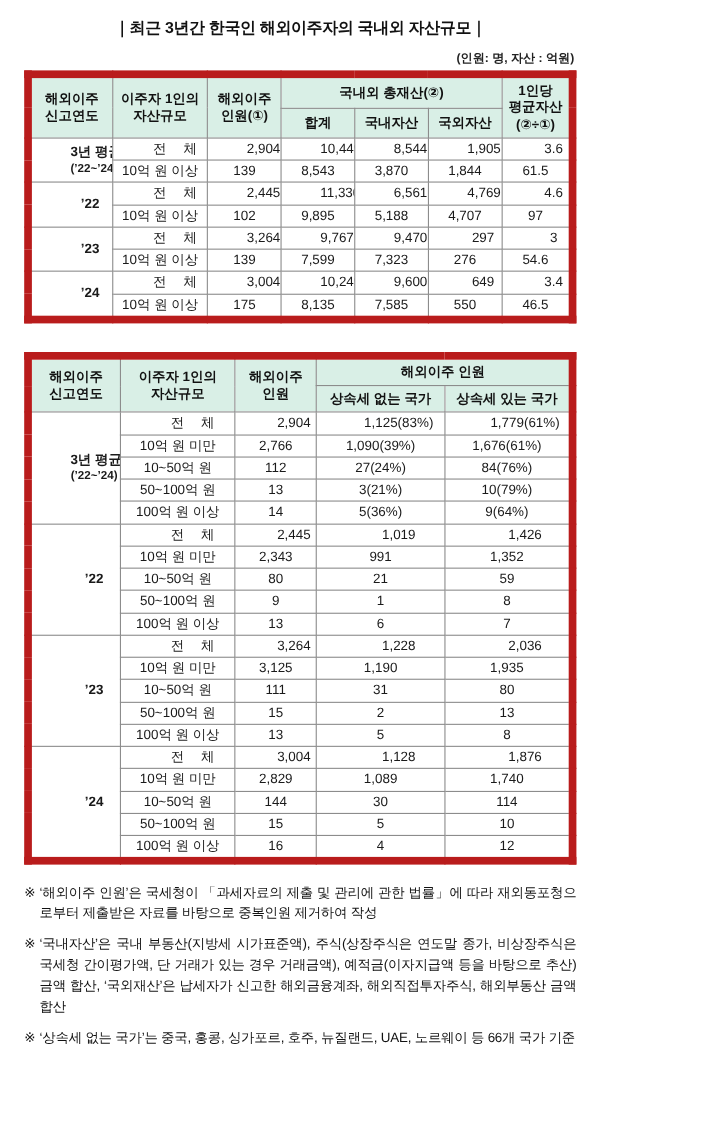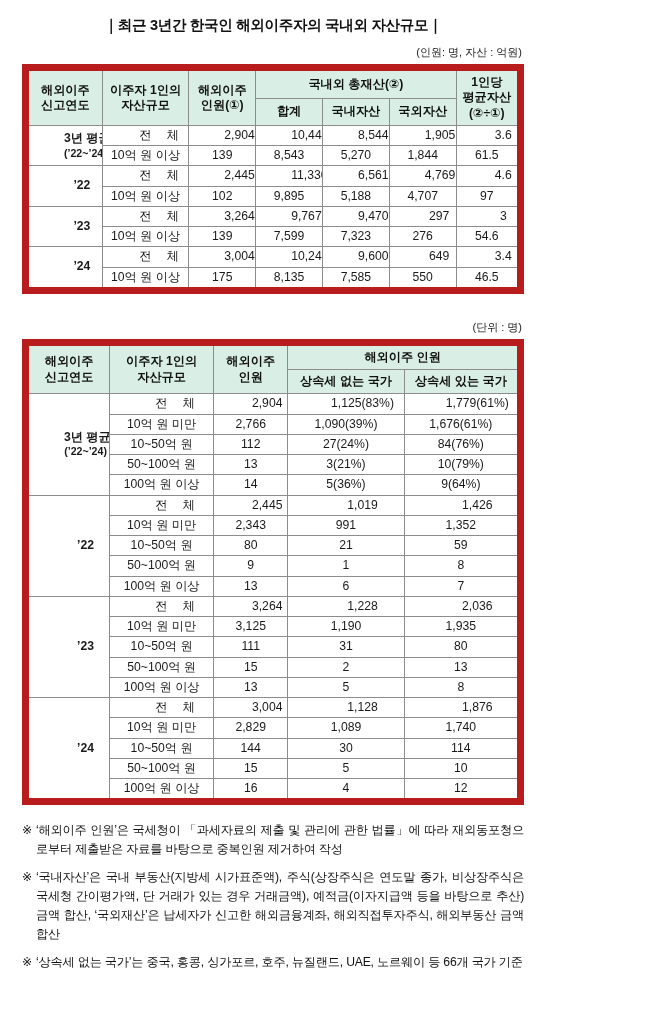--- a/index.html
+++ b/index.html
@@ -26,20 +26,21 @@
     letter-spacing: -0.3px;
     margin: 6px 0 10px 0;
     color: #111;
   }
   .unit-line {
     text-align: right;
     font-size: 11px;
     color: #222;
     margin-bottom: 4px;
     padding-right: 2px;
+    font-weight: bold;
   }
   table {
     border-collapse: collapse;
     width: 100%;
     table-layout: fixed;
   }
   table.t1, table.t2 {
     border: 7px solid #b91c1c;
   }
   th, td {
@@ -144,21 +145,21 @@
           <td class="num">2,904</td>
           <td class="num">10,449</td>
           <td class="num">8,544</td>
           <td class="num">1,905</td>
           <td class="num">3.6</td>
         </tr>
         <tr>
           <td class="lbl">10억 원 이상</td>
           <td class="num">139</td>
           <td class="num">8,543</td>
-          <td class="num">5,270</td>
+          <td class="num">3,870</td>
           <td class="num">1,844</td>
           <td class="num">61.5</td>
         </tr>
 
         <tr class="thick-top">
           <td class="grp" rowspan="2">
             <span>’22</span>
           </td>
           <td class="lbl spaced">전  체</td>
           <td class="num">2,445</td>
@@ -215,21 +216,20 @@
           <td class="num">550</td>
           <td class="num">46.5</td>
         </tr>
       </tbody>
     </table>
   </div>
 
   <div class="divider-space"></div>
 
   <div class="section">
-    <div class="unit-line">(단위 : 명)</div>
 
     <table class="t2">
       <colgroup>
         <col style="width:17%">
         <col style="width:21%">
         <col style="width:15%">
         <col style="width:23.5%">
         <col style="width:23.5%">
       </colgroup>
       <thead>

